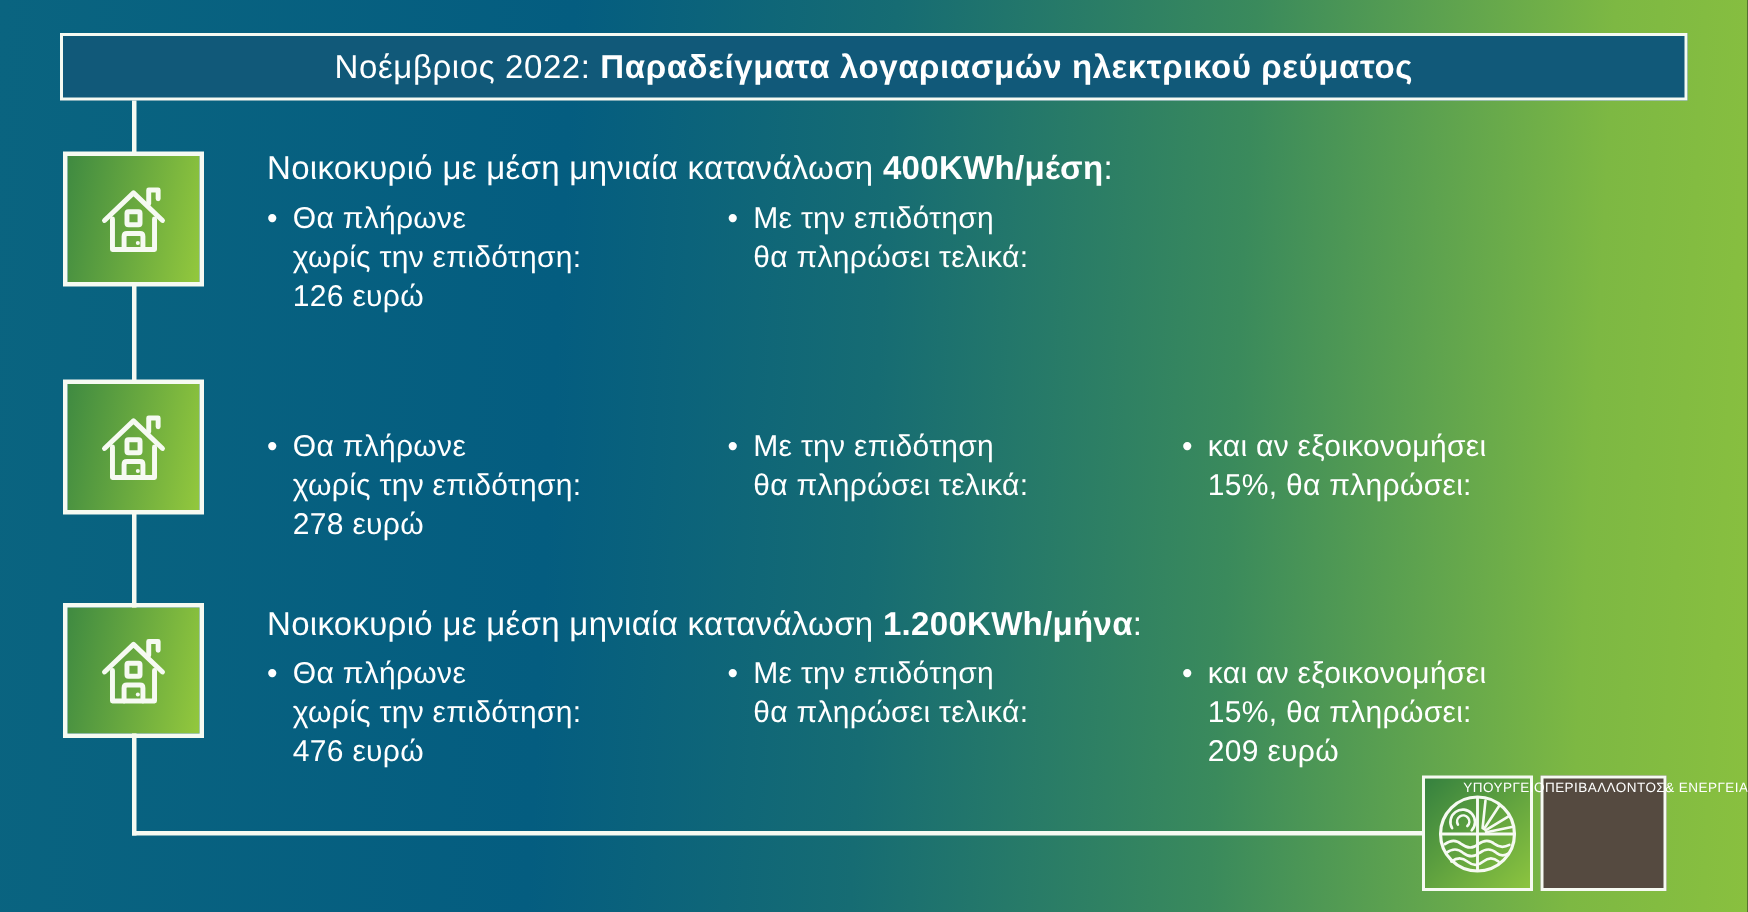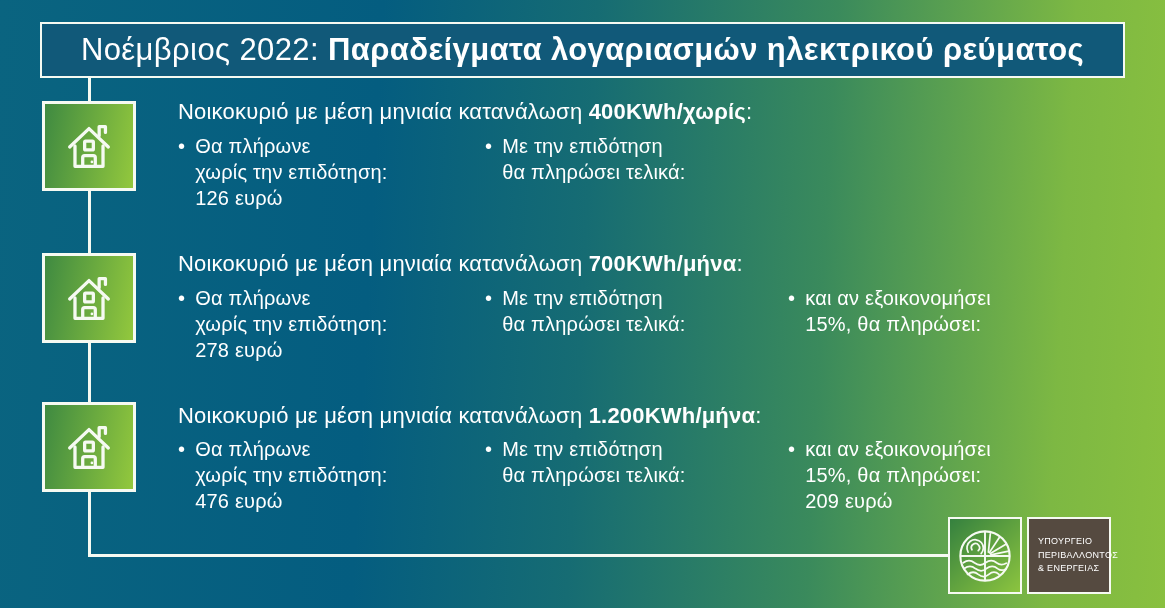--- a/index.html
+++ b/index.html
@@ -2,24 +2,24 @@
 <html><head>
 <meta charset="utf-8">
 <style>
   * { margin:0; padding:0; box-sizing:border-box; }
   body { background:#222; font-family:"Liberation Sans", sans-serif; }
   .canvas {
     position:relative; width:1165px; height:608px; overflow:hidden; color:#fff;
     background:linear-gradient(93deg,#0a6480 0%,#045d80 32%,#166c73 50%,#3a8a5c 70%,#7db843 90%,#89c03f 100%);
   }
   .header-bar {
-    position:absolute; left:40px; top:22px; width:1085px; height:56px;
+    position:absolute; left:40px; top:22px; width:1085px; height:45px;
     background:#115979; border:2px solid #f6faf2;
     display:flex; align-items:center; justify-content:center;
-    font-size:31px; letter-spacing:0.4px; z-index:3;
+    font-size:22px; letter-spacing:0.4px; z-index:3;
   }
   .header-bar strong { font-weight:700; }
   .vline { position:absolute; left:88px; top:63px; width:3px; height:494px; background:#f6faf2; z-index:1; }
   .hline { position:absolute; left:88px; top:554px; width:860px; height:3px; background:#f6faf2; z-index:1; }
   .icon-box {
     position:absolute; left:42px; width:94px; height:90px;
     border:3px solid #f6faf2; background:linear-gradient(100deg,#3f8a41 0%,#93c83d 100%);
     display:flex; align-items:center; justify-content:center; z-index:2;
   }
   .row-heading { position:absolute; left:178px; font-size:22px; font-weight:400; letter-spacing:0.2px; }
@@ -28,21 +28,21 @@
   .bullet .dot { margin-right:10px; font-size:20px; }
   .bullet strong { font-weight:400; }
   .logo { position:absolute; left:948px; top:517px; display:flex; gap:5px; z-index:2; }
   .logo-green {
     width:74px; height:77px; border:2px solid #f6faf2;
     background:linear-gradient(135deg,#35813f 0%,#8cc43f 100%);
     display:flex; align-items:center; justify-content:center;
   }
   .logo-brown {
     width:84px; height:77px; border:2px solid #f6faf2; background:#554a40;
-    display:flex; flex-direction:column; justify-content:center;
+    display:flex; flex-direction:row; justify-content:center;
     padding-left:9px; font-size:9px; line-height:1.5; letter-spacing:0.3px; white-space:nowrap;
   }
 </style>
 </head>
 <body>
 
 <div class="canvas">
 
   <div class="header-bar">
     <span><span>Νοέμβριος 2022: </span><strong>Παραδείγματα λογαριασμών ηλεκτρικού ρεύματος</strong></span>
@@ -75,38 +75,37 @@
     <svg width="58" height="58" viewBox="0 0 60 60" fill="none" stroke="#f6faf2" stroke-width="3.4" stroke-linecap="round" stroke-linejoin="round">
       <path d="M40.5 19.5 V10 H47 V16"></path>
       <path d="M10 31 L30 12 L50 31"></path>
       <path d="M15.5 30 V51 H44.5 V30"></path>
       <rect x="25.5" y="25" width="9" height="9" rx="1"></rect>
       <path d="M23.5 51 V42 Q23.5 40 25.5 40 H34.5 Q36.5 40 36.5 42 V51"></path>
       <circle cx="33" cy="46.5" r="1.4" fill="#f6faf2" stroke="none"></circle>
     </svg>
   </div>
 
-  <h2 class="row-heading" style="top:99px"><span>Νοικοκυριό με μέση μηνιαία κατανάλωση </span><strong>400KWh/χωρίς</strong><span>:</span></h2>
+  <h2 class="row-heading" style="top:99px"><span>Νοικοκυριό με μέση μηνιαία κατανάλωση </span><strong>400KWh/μέση</strong><span>:</span></h2>
   <div class="bullet" style="left:178px; top:133px">
     <span class="dot">•</span>
     <div>
       <div><span>Θα πλήρωνε</span><strong></strong><span></span></div>
       <div><span></span><strong>χωρίς την επιδότηση</strong><span>:</span></div>
       <div><span></span><strong>126 ευρώ</strong><span></span></div>
     </div>
   </div>
   <div class="bullet" style="left:485px; top:133px">
     <span class="dot">•</span>
     <div>
       <div><span></span><strong>Με την επιδότηση</strong><span></span></div>
       <div><span>θα πληρώσει τελικά:</span><strong></strong><span></span></div>
     </div>
   </div>
 
-  <h2 class="row-heading" style="top:251px"><span>Νοικοκυριό με μέση μηνιαία κατανάλωση </span><strong>700KWh/μήνα</strong><span>:</span></h2>
   <div class="bullet" style="left:178px; top:285px">
     <span class="dot">•</span>
     <div>
       <div><span>Θα πλήρωνε</span><strong></strong><span></span></div>
       <div><span></span><strong>χωρίς την επιδότηση</strong><span>:</span></div>
       <div><span></span><strong>278 ευρώ</strong><span></span></div>
     </div>
   </div>
   <div class="bullet" style="left:485px; top:285px">
     <span class="dot">•</span>

